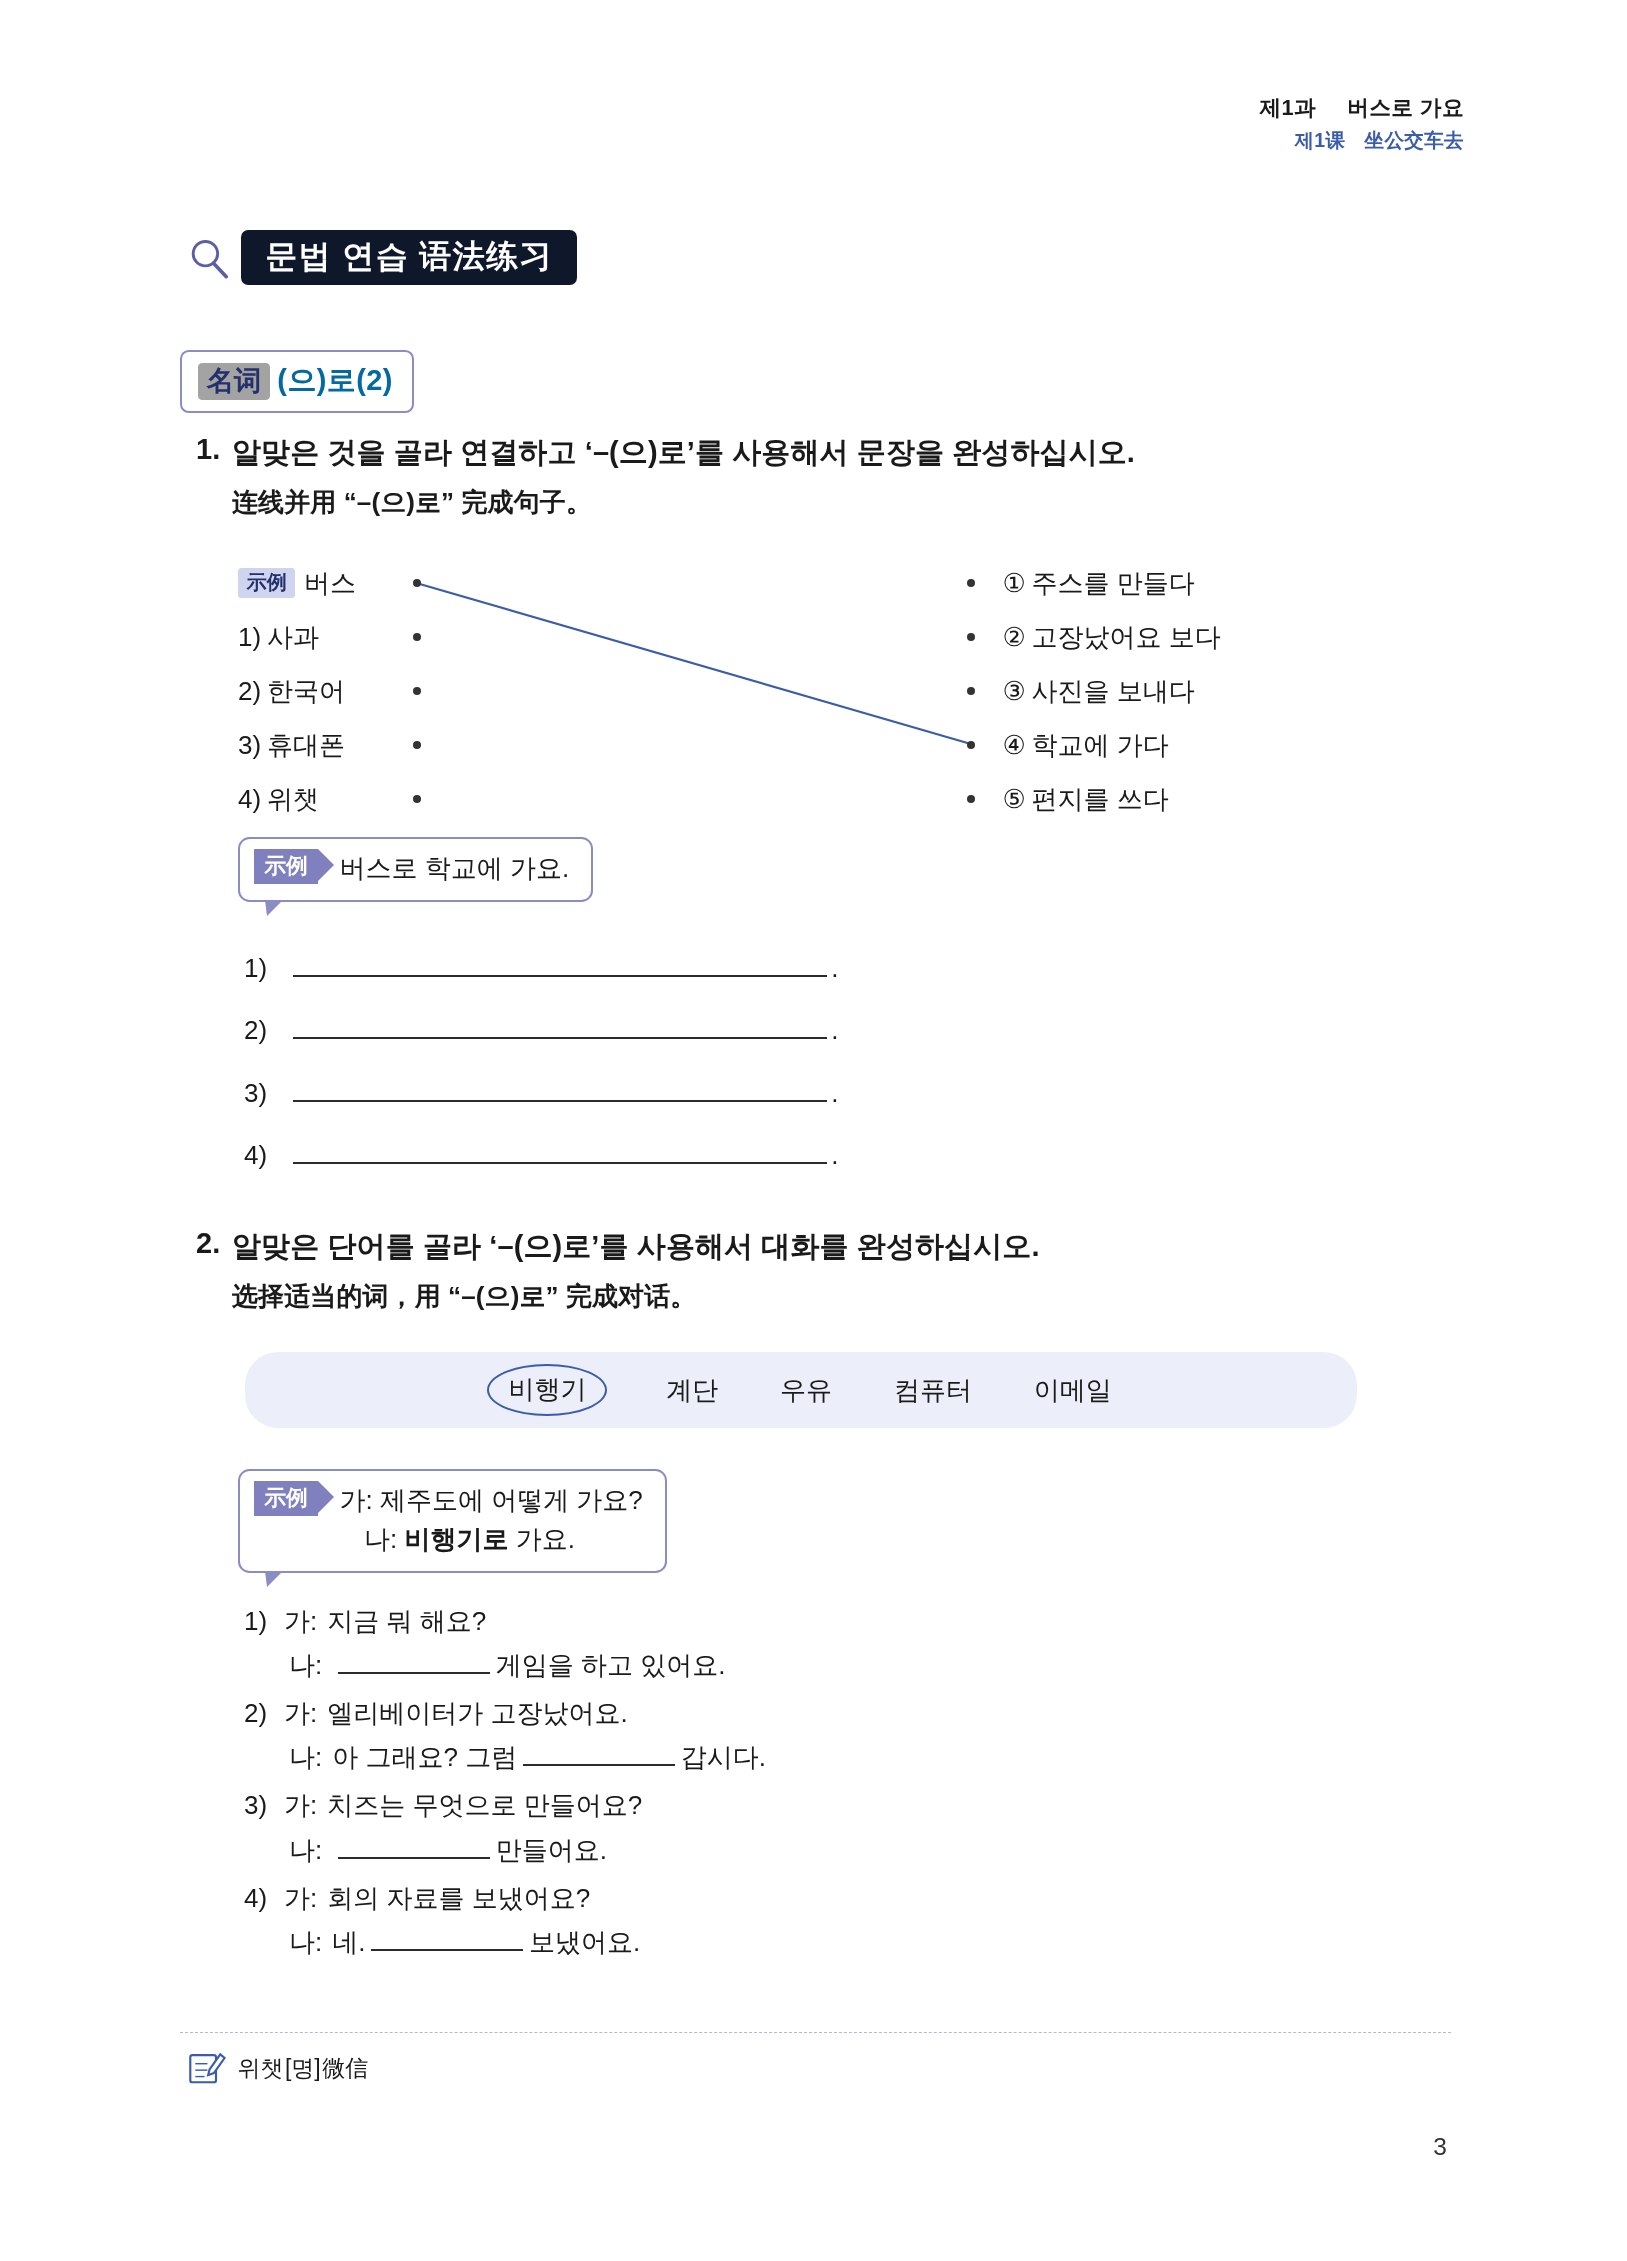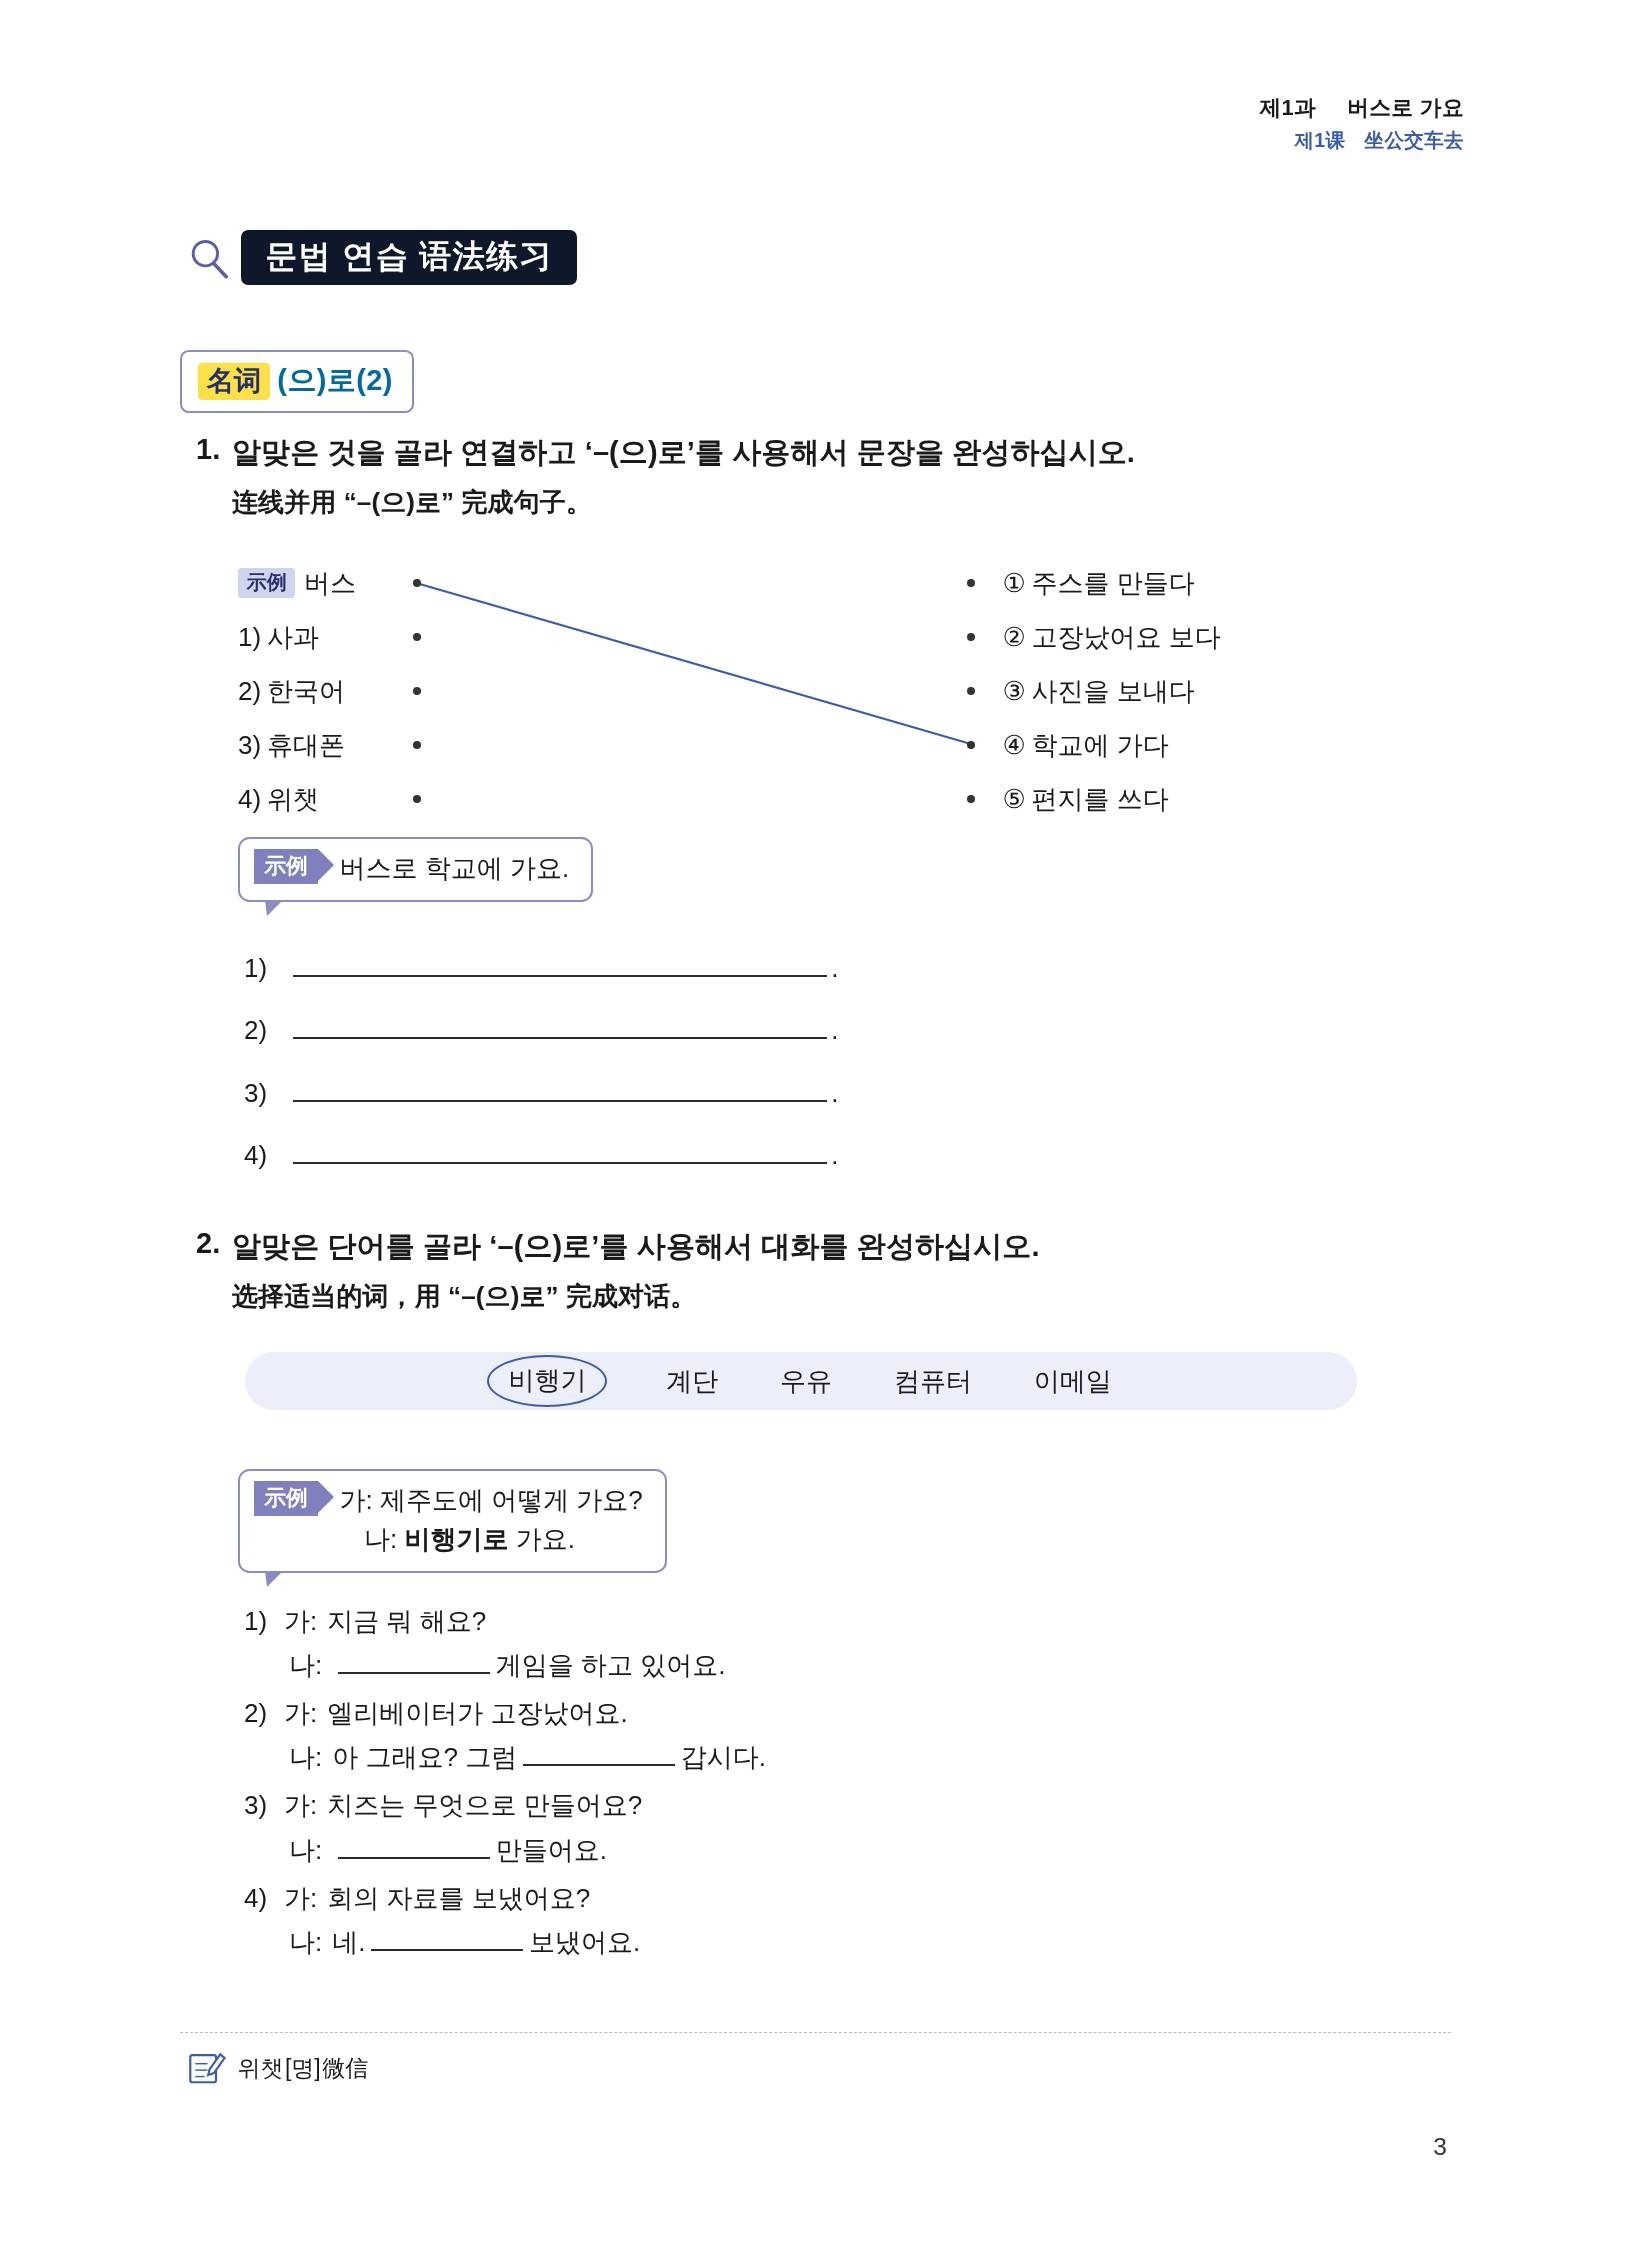--- a/index.html
+++ b/index.html
@@ -79,21 +79,21 @@
     left: 180px;
     top: 350px;
     border: 2.2px solid #8a8cc4;
     border-radius: 8.7px;
     padding: 8.7px 19px 10px 16px;
     display: flex;
     align-items: baseline;
     background: #ffffff;
   }
   .grammar-tag {
-    background: #fde047;
+    background: #a3a3a3;
     color: #24306b;
     font-weight: bold;
     font-size: 27.4px;
     padding: 2.9px 8.7px 4.3px 8.7px;
     border-radius: 4.3px;
     margin-right: 7.2px;
     line-height: 1.1;
   }
   .grammar-text {
     font-size: 29px;
@@ -251,21 +251,21 @@
     height: 26px;
   }
   .blank-row .period { margin-left: 4.3px; font-size: 26px; }
 
   
   .wordbank {
     position: absolute;
     left: 245px;
     top: 1352px;
     width: 1112px;
-    height: 58px;
+    height: 76px;
     background: #eceefa;
     border-radius: 33px;
     display: flex;
     align-items: center;
     justify-content: center;
     gap: 56px;
     font-size: 26px;
   }
   .wordbank .wb-item { position: relative; padding: 0 2.9px; }
   .wordbank .wb-item.circled-word {

